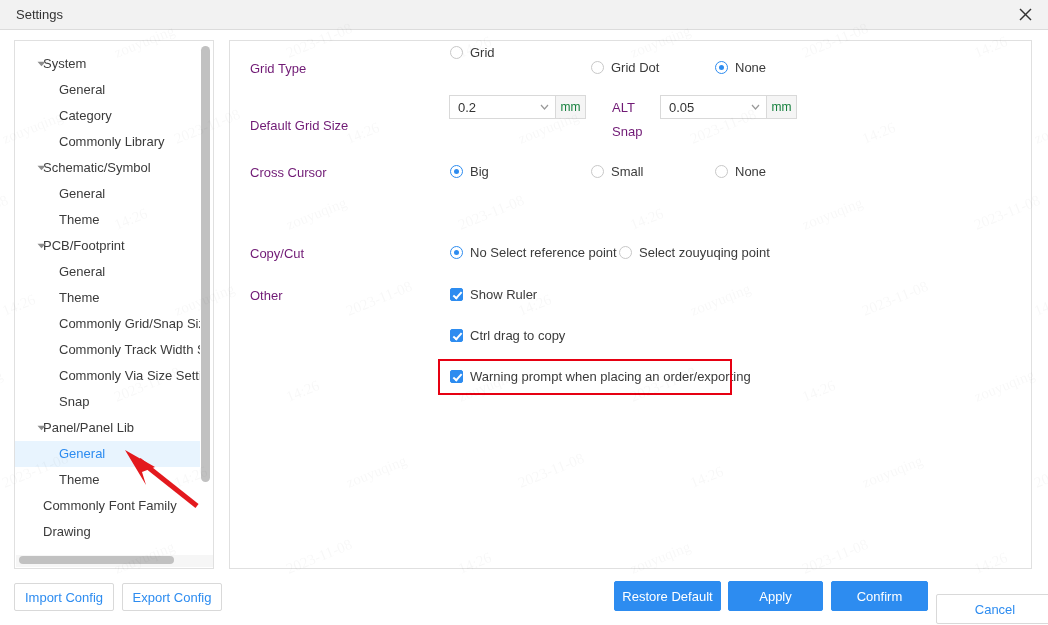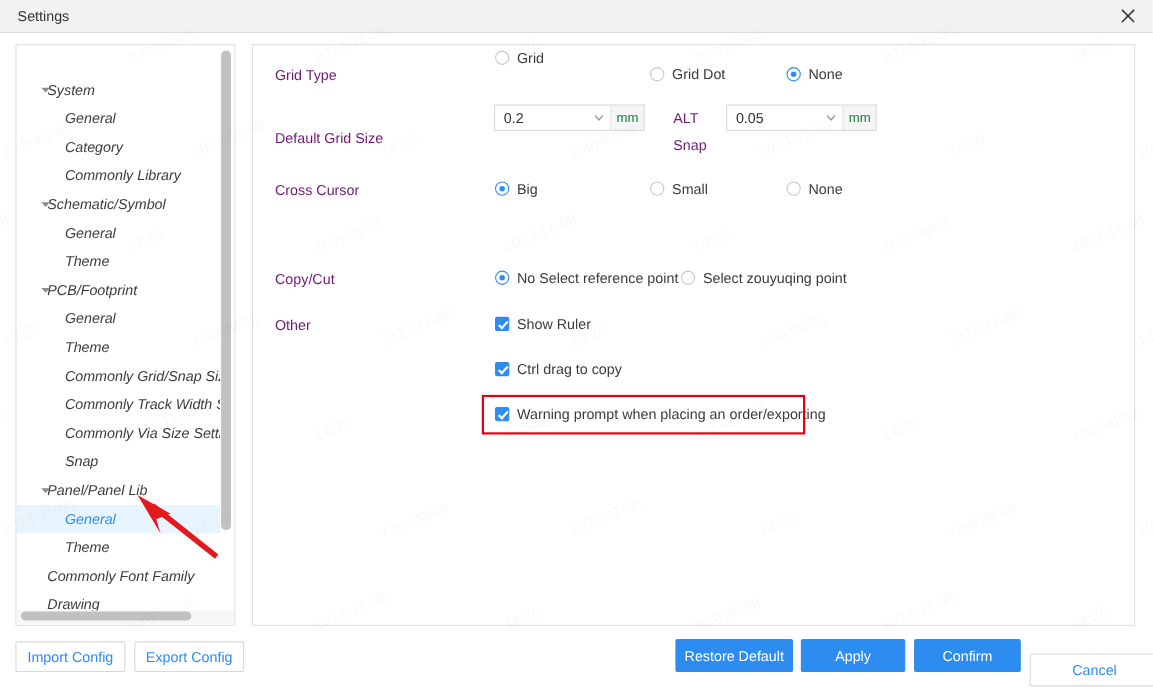--- a/index.html
+++ b/index.html
@@ -47,25 +47,24 @@
   #close-btn svg{display:block;}
   
   #sidebar{
     position:absolute;left:14px;top:40px;width:200px;height:529px;
     border:1px solid #e0e0e0;
     background:#ffffff;
     box-sizing:border-box;
     overflow:hidden;
   }
   #tree{
-    position:absolute;left:0;top:18px;width:186px;height:515px;
+    position:absolute;left:0;top:0;width:186px;height:515px;
     overflow:hidden;
     padding-top:10px;
     box-sizing:border-box;
-    font-style:italic;
   }
   .tree-row{
     height:26px;line-height:26px;
     white-space:nowrap;
     font-size:13px;
     color:#3b3b3b;
     cursor:pointer;
     position:relative;
     padding-left:10px;
     box-sizing:border-box;

